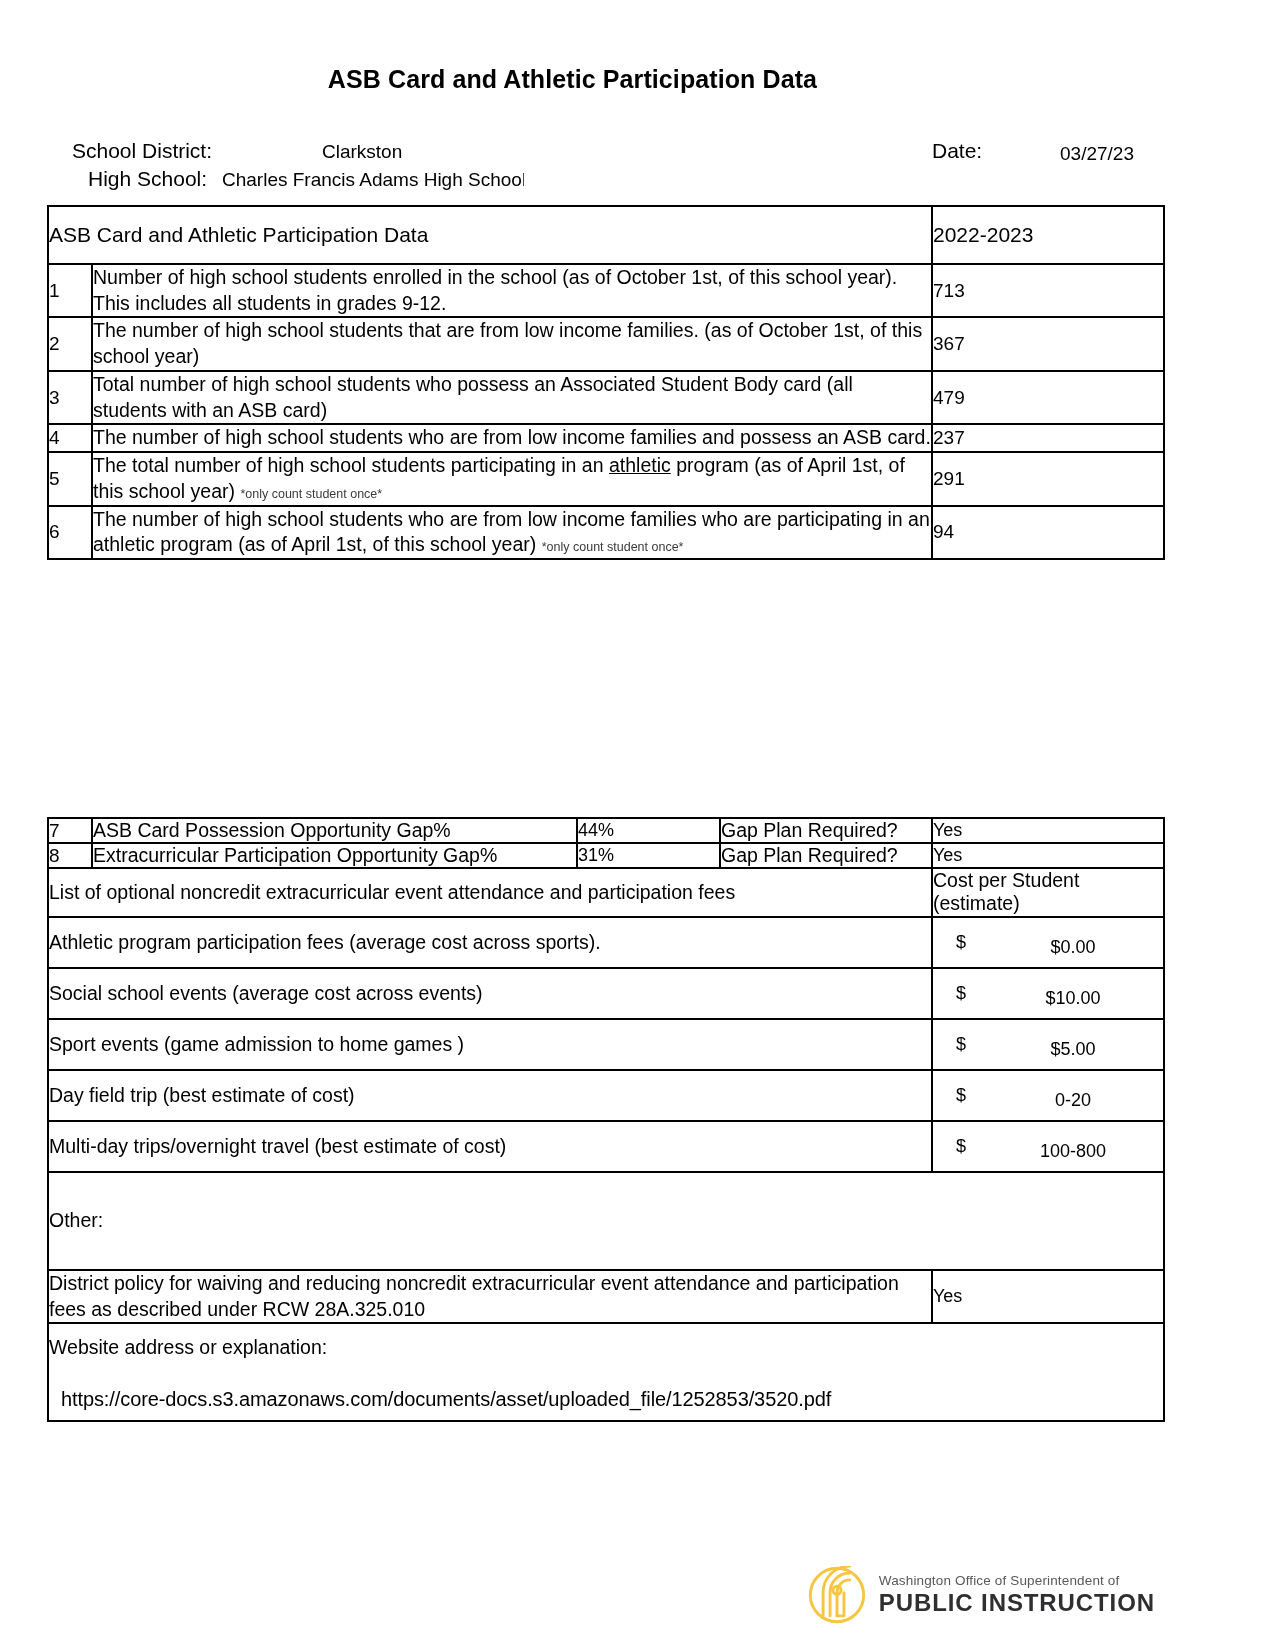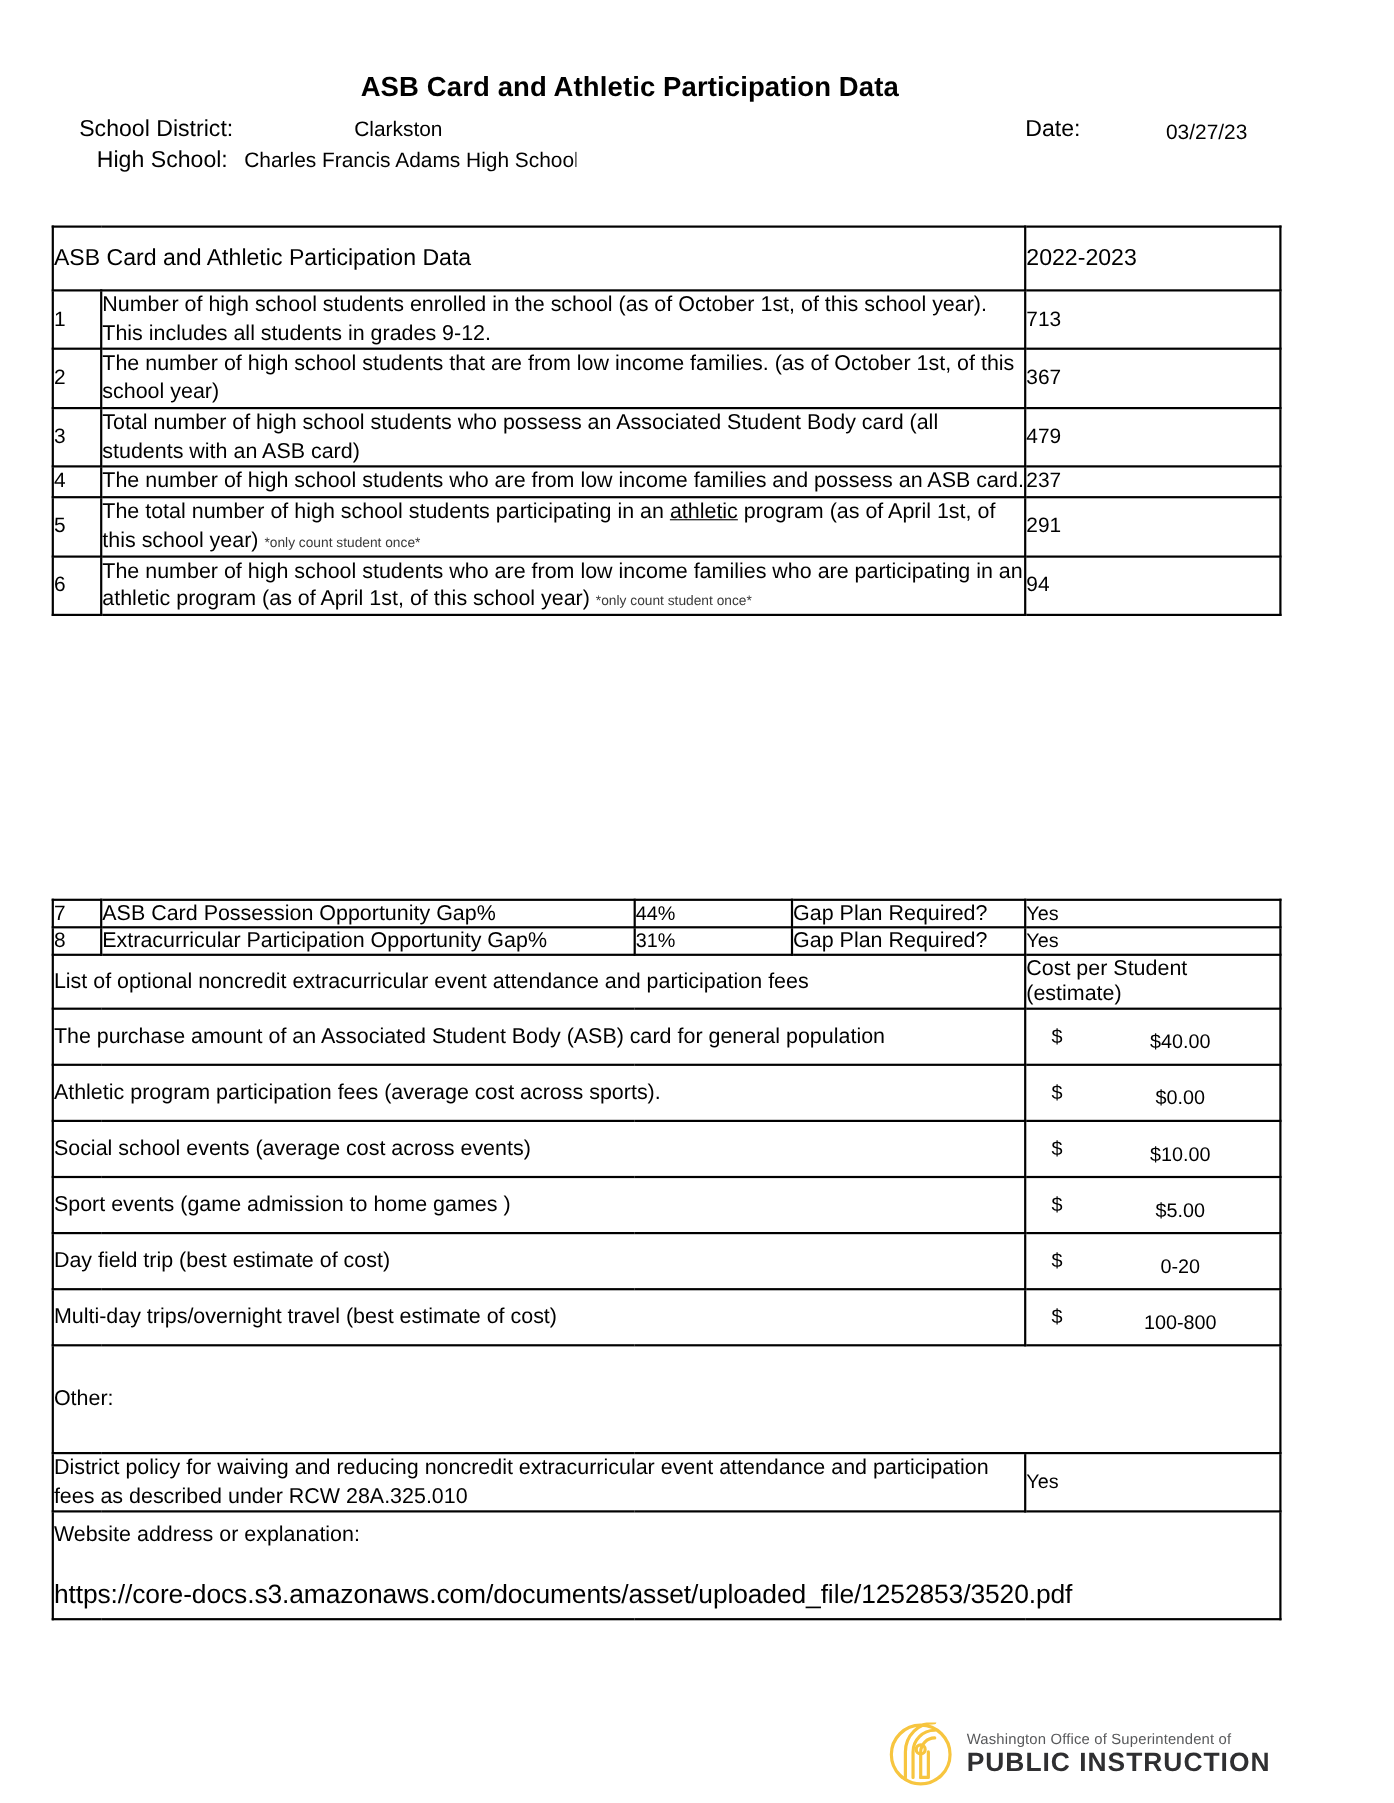--- a/index.html
+++ b/index.html
@@ -30,21 +30,21 @@
     font-weight: bold;
     letter-spacing: 0.1px;
     margin: 0;
     padding-top: 66px;
     line-height: 1.1;
   }
 
   .header-fields {
     position: relative;
     height: 76px;
-    margin-top: 9px;
+    margin-top: 42px;
   }
   .hf-label {
     position: absolute;
     font-size: 21px;
     line-height: 1.25;
     white-space: nowrap;
   }
   .hf-value {
     position: absolute;
     font-size: 19px;
@@ -168,24 +168,25 @@
   .policy-ans { text-align: center; font-size: 18px; }
 
   .website-cell {
     font-size: 19.5px;
     padding: 8px 10px 10px 12px;
     vertical-align: top;
     height: 96px;
   }
   .website-label { line-height: 1.35; }
   .website-url {
-    font-size: 24px;
+    font-size: 20px;
     margin-top: 28px;
     letter-spacing: -0.1px;
     word-break: break-all;
+    margin-left: 12px;
   }
 
   
   .footer {
     position: absolute;
     left: 0;
     top: 1558px;
     width: 1267px;
     height: 81px;
   }
@@ -317,29 +318,20 @@
       </tr>
 
       <tr>
         <td class="fees-head" colspan="4">List of optional noncredit extracurricular event attendance and participation fees</td>
         <td class="cost-head">
           <span>Cost per Student</span><br>
           <span>(estimate)</span>
         </td>
       </tr>
 
-      <tr>
-        <td class="fee-desc" colspan="4">The purchase amount of an Associated Student Body (ASB) card for general population</td>
-        <td>
-          <div class="fee-amt-inner">
-            <span class="fee-dollar">$</span>
-            <span class="fee-value">$40.00</span>
-          </div>
-        </td>
-      </tr>
       <tr>
         <td class="fee-desc" colspan="4">Athletic program participation fees (average cost across sports).</td>
         <td>
           <div class="fee-amt-inner">
             <span class="fee-dollar">$</span>
             <span class="fee-value">$0.00</span>
           </div>
         </td>
       </tr>
       <tr>

